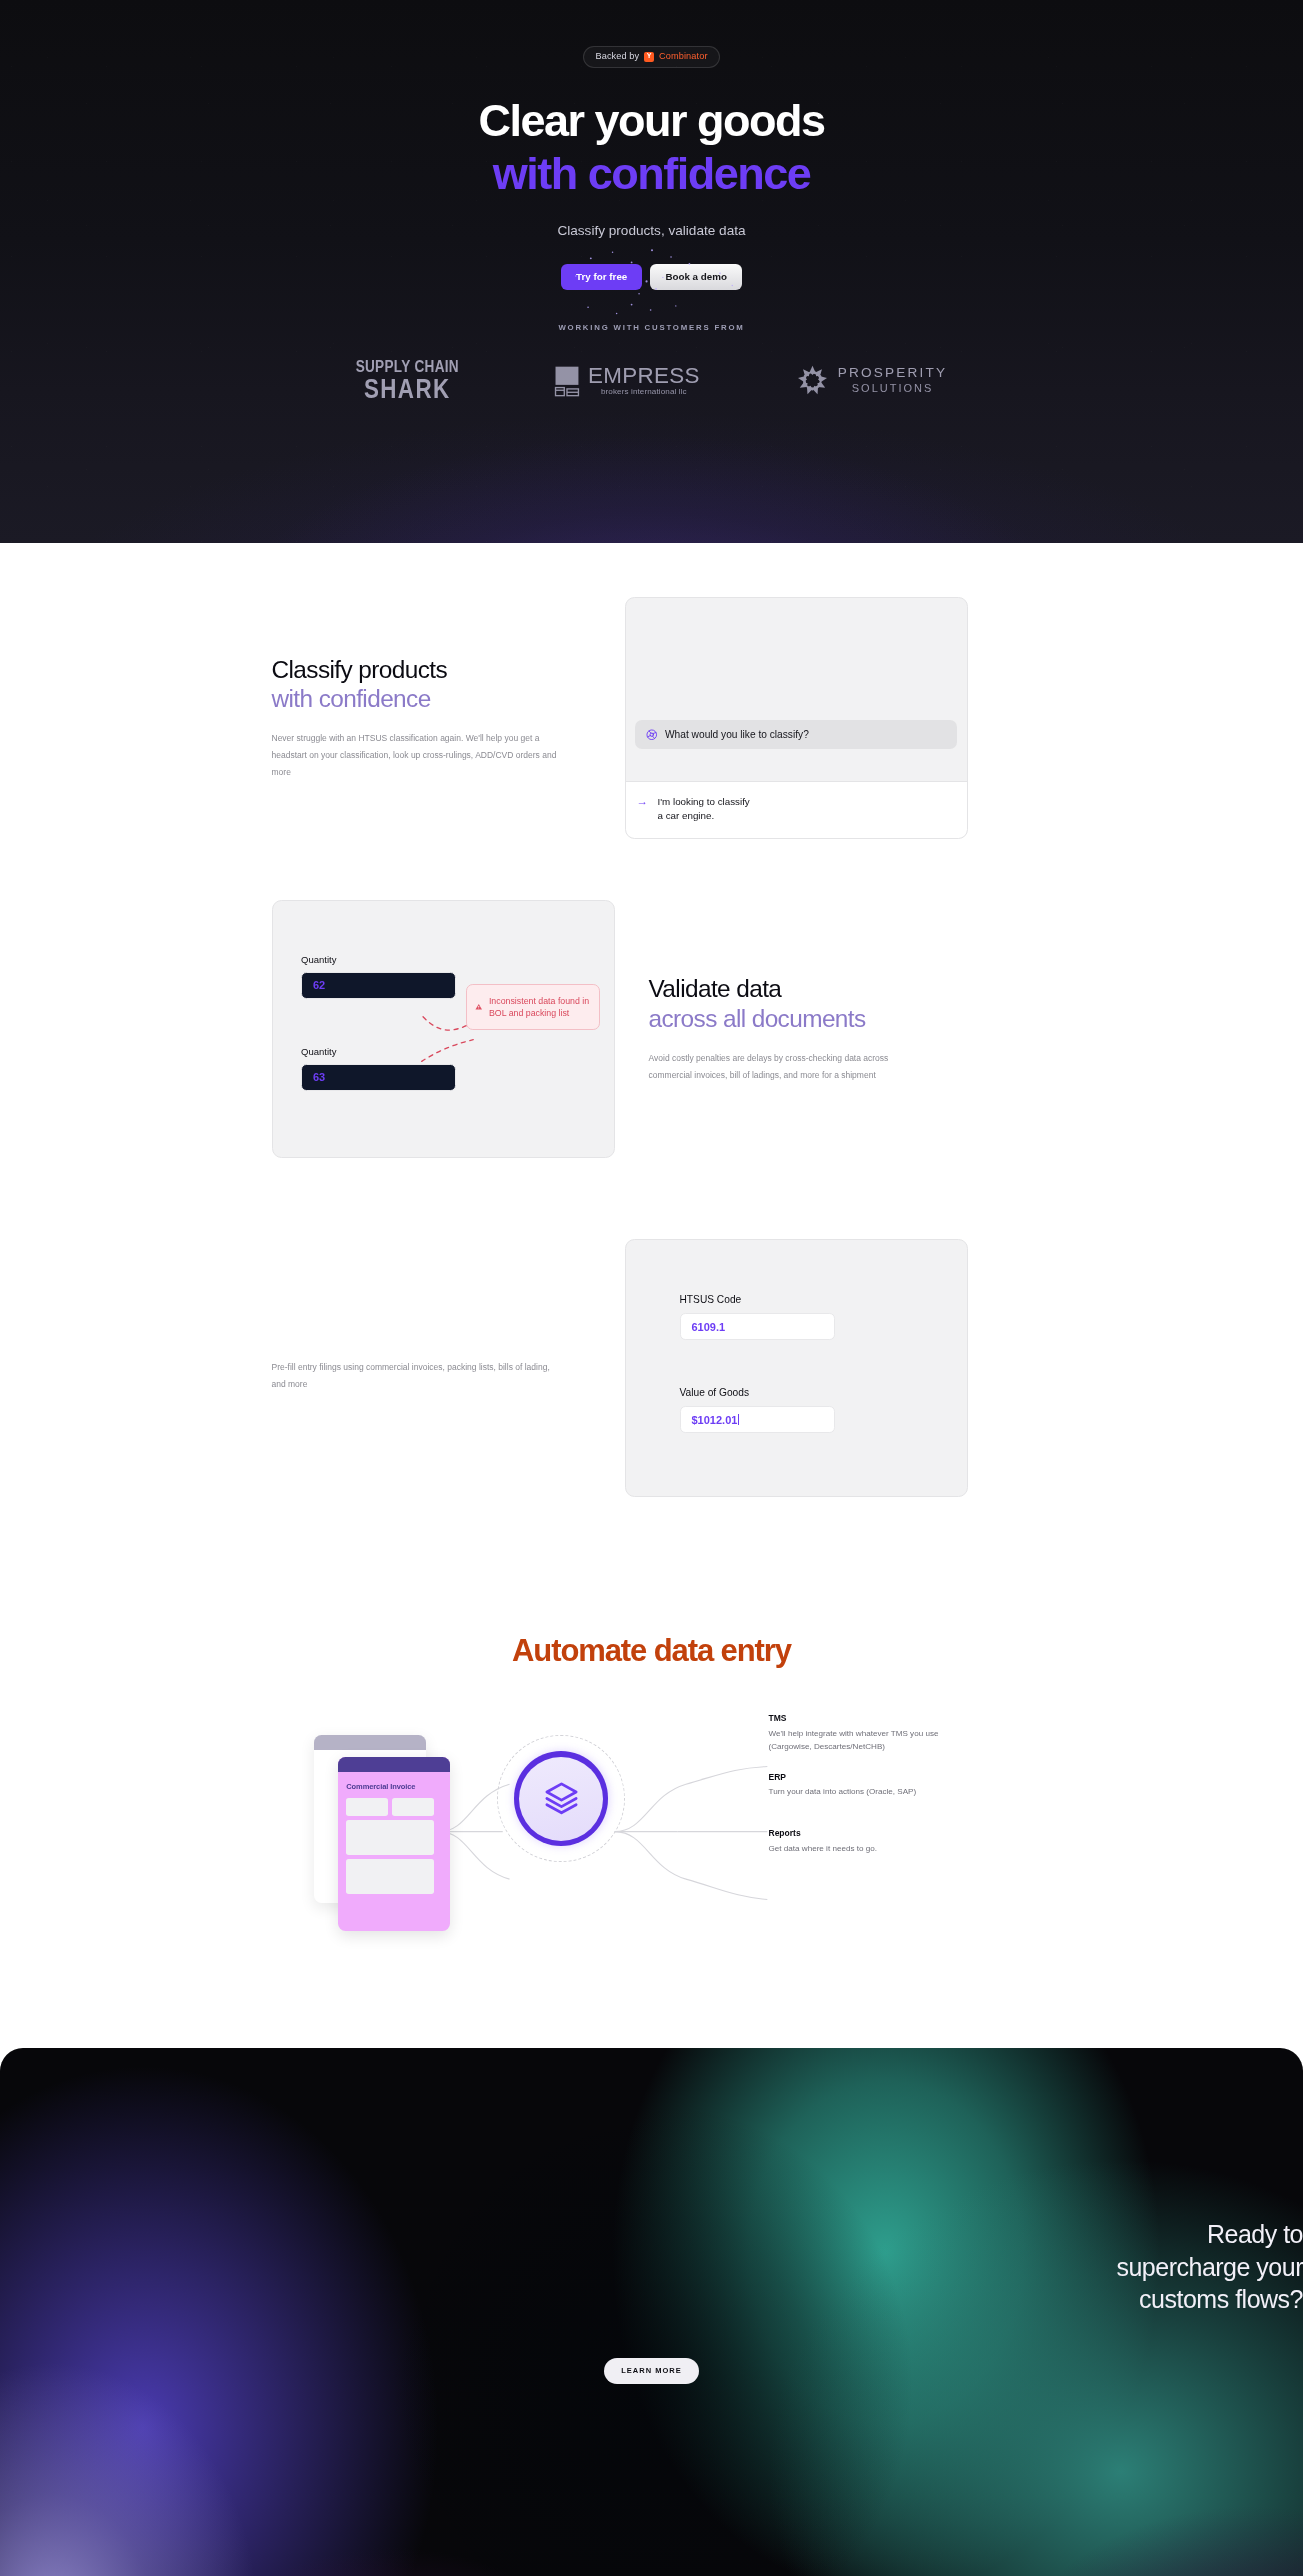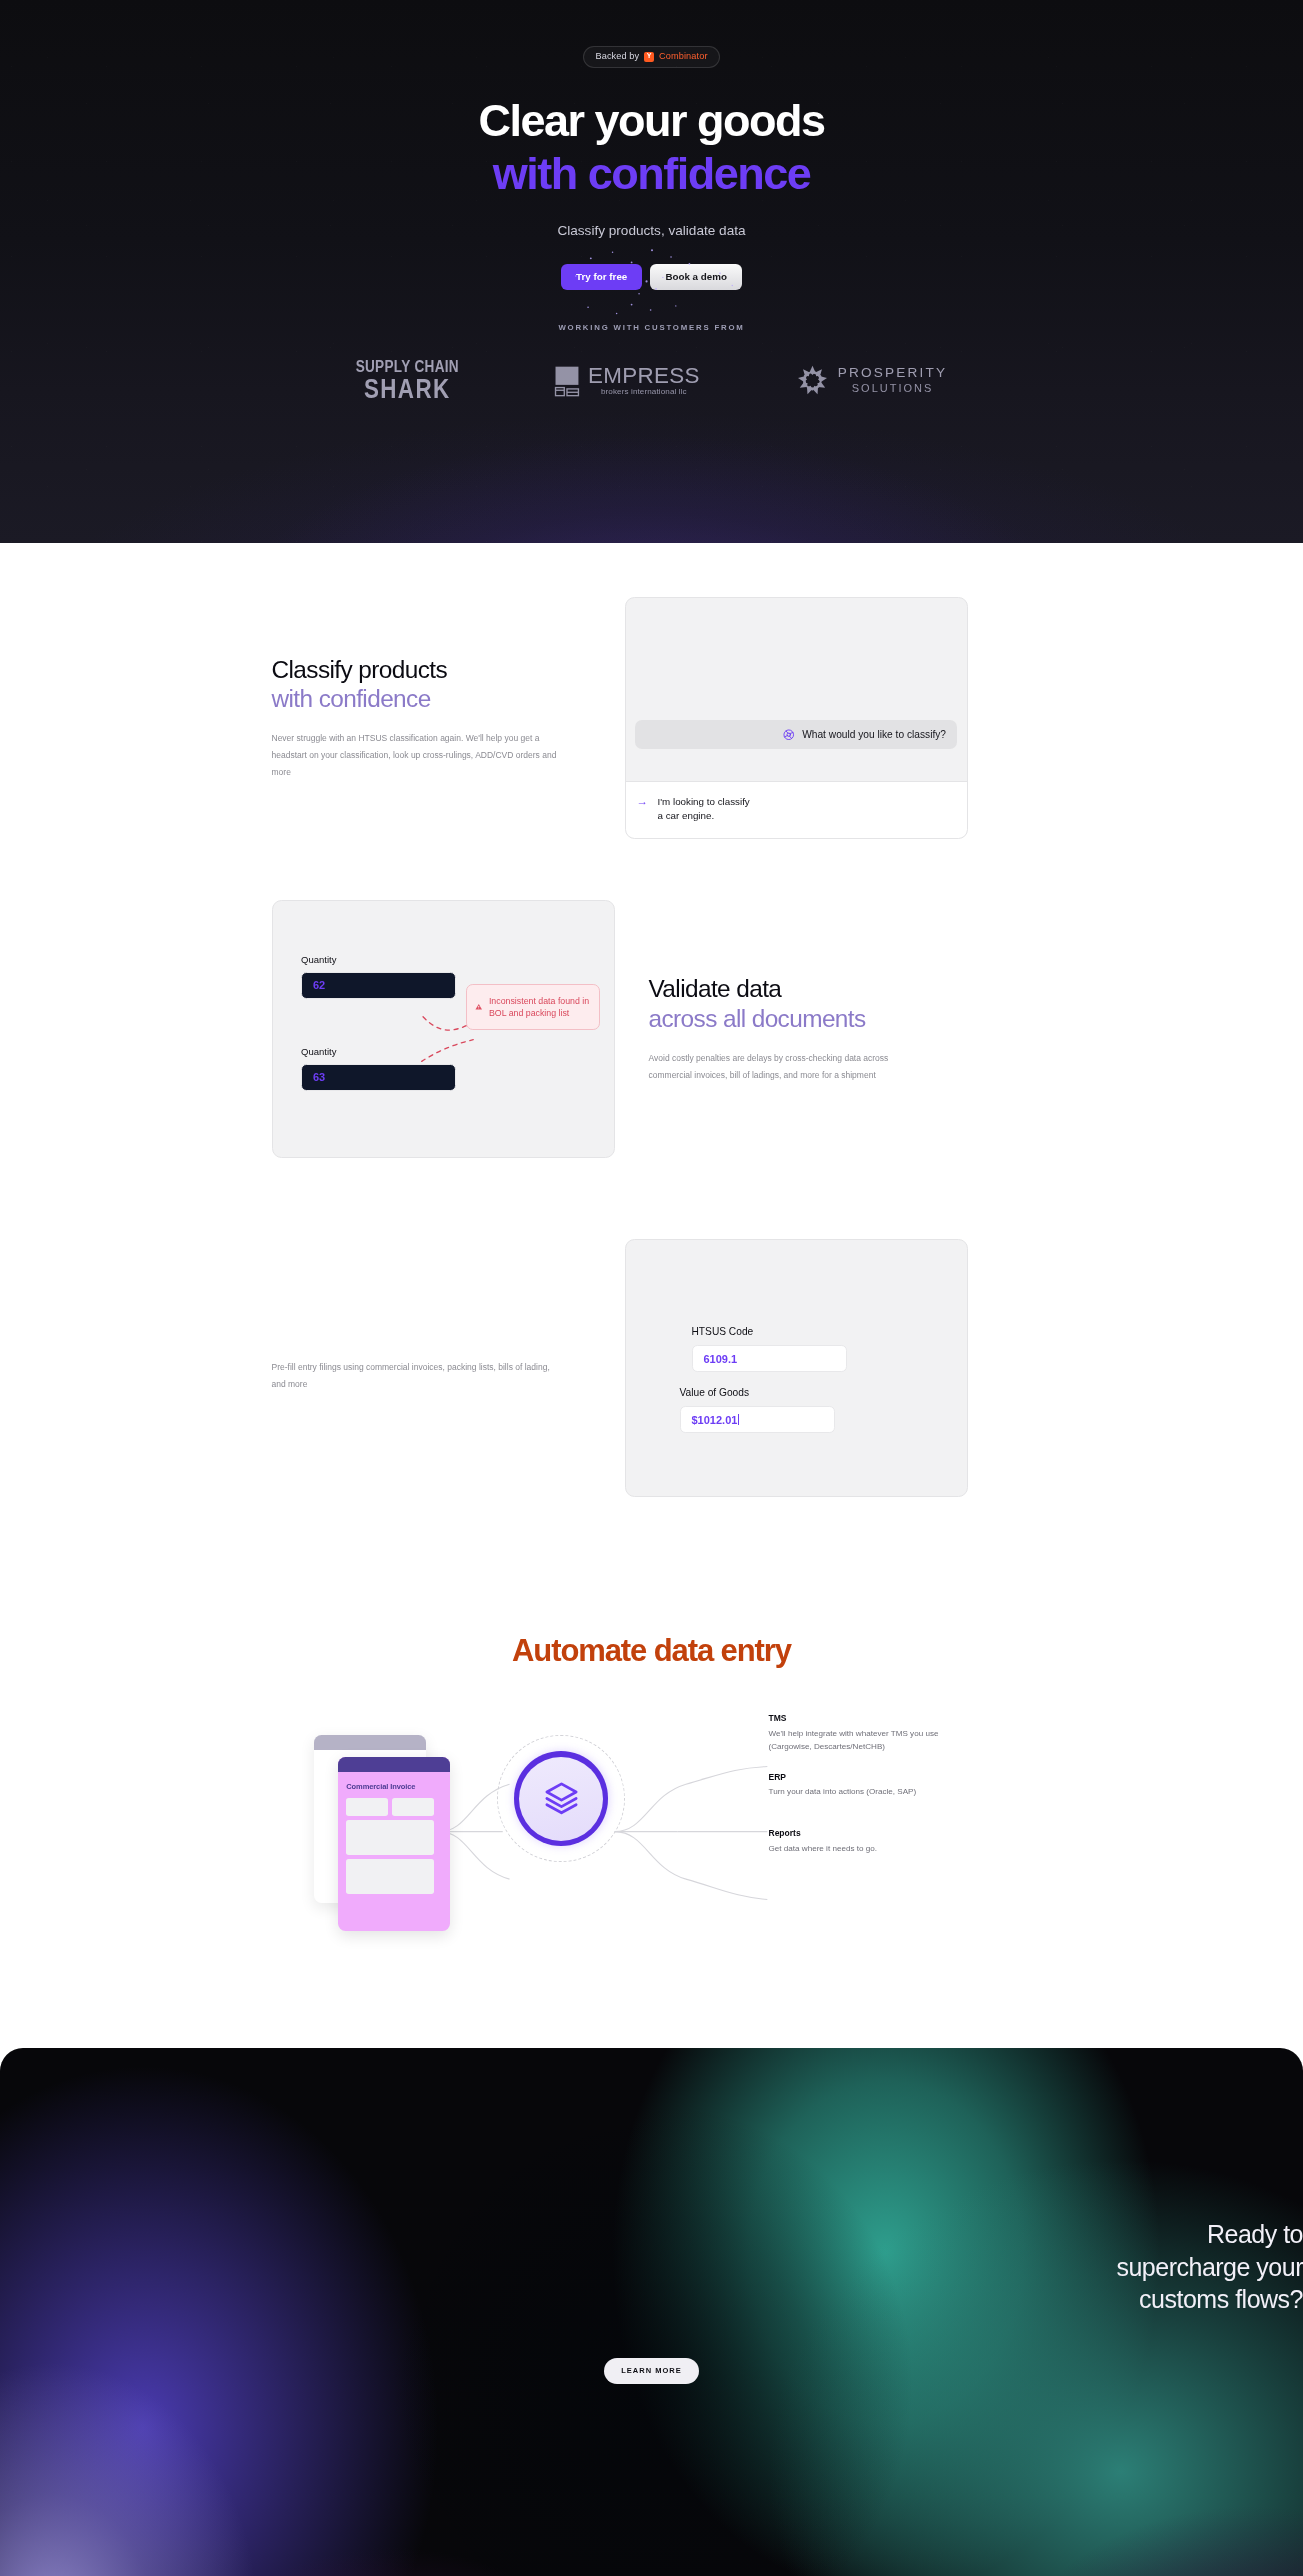--- a/index.html
+++ b/index.html
@@ -205,21 +205,21 @@
 
   
   .classify-panel { width: 343px; height: 242px; overflow: hidden; }
   .classify-q {
     position: absolute;
     left: 9.5px; right: 9.5px; top: 122px;
     background: #e2e2e4;
     border-radius: 7px;
     padding: 8.8px 11px;
     display: flex; align-items: center; gap: 7.5px;
-    font-size: 10.2px; color: #14141a; justify-content: flex-end;
+    font-size: 10.2px; color: #14141a;
   }
   .classify-a {
     position: absolute;
     left: 0; right: 0; bottom: 0;
     background: #fff;
     border-top: 0.7px solid #e4e4e6;
     border-radius: 0 0 8.8px 8.8px;
     padding: 12.2px 11px 15px 11px;
     display: flex; gap: 9.5px;
     font-size: 9.8px; color: #14141a; line-height: 1.45;
@@ -564,21 +564,21 @@
       <p class="feature-p">Avoid costly penalties are delays by cross-checking data across commercial invoices, bill of ladings, and more for a shipment</p>
     </div>
   </div>
 
   <div class="feature-row r3">
     <div class="feature-text left">
       <p class="feature-p">Pre-fill entry filings using commercial invoices, packing lists, bills of lading, and more</p>
     </div>
 
     <div class="panel filings-panel">
-      <div style="position:absolute; left:66px; top:54px;margin-top:32px;">
+      <div style="position:absolute; left:54px; top:54px;">
         <div class="fl-label">HTSUS Code</div>
         <div class="finput" style="margin-top:8.1px;">
           <span>6109.1</span>
         </div>
       </div>
       <div style="position:absolute; left:54px; top:147px;">
         <div class="fl-label">Value of Goods</div>
         <div class="finput" style="margin-top:8.1px;">
           <span>$1012.01</span>
             <span class="caret"></span>

